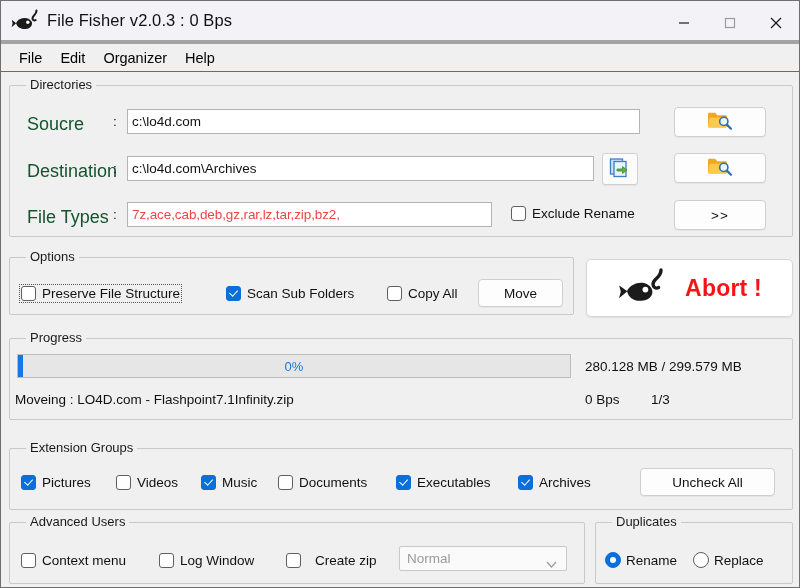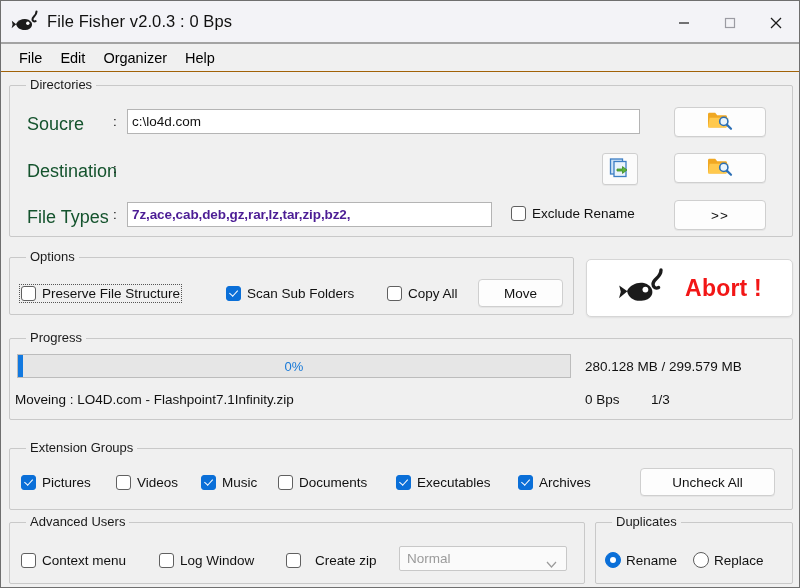--- a/index.html
+++ b/index.html
@@ -9,21 +9,21 @@
     background:#f0f0f0;
     -webkit-font-smoothing:antialiased;
   }
   .window{
     position:relative;width:800px;height:588px;box-sizing:border-box;
     border:1px solid #6f6f6f;background:#f0f0f0;
   }
   
   .titlebar{
     height:43px;background:#f3f3f7;display:flex;align-items:center;
-    border-bottom:2px solid #a3a3a3;box-sizing:border-box;position:relative;
+    border-bottom:4px solid #a3a3a3;box-sizing:border-box;position:relative;
   }
   .title-icon{width:34px;height:26px;margin-left:10px;position:relative;flex:none;}
   .title-text{
     font-size:16.5px;color:#111;margin-left:2px;letter-spacing:.1px;white-space:nowrap;
   }
   .wbtns{position:absolute;right:0;top:0;height:43px;display:flex;}
   .wbtn{width:46px;height:43px;display:flex;align-items:center;justify-content:center;}
   .wbtn svg{display:block;}
   
   .menubar{
@@ -40,21 +40,21 @@
     font-size:13px;color:#1a1a1a;white-space:nowrap;
   }
   
   .flabel{position:absolute;font-size:18px;color:#14532d;white-space:nowrap;}
   .colon{position:absolute;font-size:13.5px;color:#111;}
   .tinput{
     position:absolute;box-sizing:border-box;border:1px solid #b4b4b4;background:#fff;
     font-size:13.5px;color:#111;padding:0 4px;display:flex;align-items:center;
     font-family:"Liberation Sans", sans-serif;
   }
-  .tinput.blue{color:#4c1d95;letter-spacing:-0.1px;font-weight:bold;}
+  .tinput.blue{color:#ef4444;letter-spacing:-0.1px;}
   .btn{
     position:absolute;box-sizing:border-box;background:#fdfdfd;border:1px solid #cfcfcf;
     border-radius:4px;display:flex;align-items:center;justify-content:center;
     font-size:13.5px;color:#111;box-shadow:0 1px 0 rgba(0,0,0,.045);
   }
   .btn.flat{border-radius:3px;}
   
   .cb{position:absolute;display:flex;align-items:center;white-space:nowrap;font-size:13.5px;color:#111;}
   .cb .box{
     width:15px;height:15px;border:1.4px solid #606060;border-radius:3px;background:#fff;
@@ -154,20 +154,21 @@
         <path d="M1 3.2 C1 2.4 1.6 1.8 2.4 1.8 L8.2 1.8 L10.2 4.2 L18.6 4.2 C19.4 4.2 20 4.8 20 5.6 L20 15 C20 15.8 19.4 16.4 18.6 16.4 L2.4 16.4 C1.6 16.4 1 15.8 1 15 Z" fill="#f0a823"></path>
         <path d="M2.6 6.8 L21.4 6.8 L19.4 16.4 L1 16.4 Z" fill="#ffc94d"></path>
         <circle cx="16.8" cy="10.4" r="4.1" fill="#eaf4fb" stroke="#2c6fb5" stroke-width="1.6"></circle>
         <line x1="19.8" y1="13.6" x2="24" y2="17.8" stroke="#2c6fb5" stroke-width="2.2" stroke-linecap="round"></line>
       </svg>
     </span>
   </div>
 
   <div class="flabel" style="left:26px;top:160px;">Destination</div>
   <div class="colon" style="left:112px;top:160px;">:</div>
+  <div class="tinput" style="left:126px;top:155px;width:467px;height:25px;">c:\lo4d.com\Archives</div>
   <div class="btn flat" style="left:601px;top:152px;width:36px;height:32px;background:#fbfbfb;">
     <span>
       <svg width="24" height="24" viewBox="0 0 24 24">
         <rect x="2.5" y="3" width="12" height="15" fill="#cfe3f7" stroke="#3d7ec4" stroke-width="1.3"></rect>
         <rect x="6" y="5.5" width="12" height="15" fill="#eaf3fc" stroke="#3d7ec4" stroke-width="1.3"></rect>
         <path d="M9 13 L14.5 13 L14.5 10.6 L19 14 L14.5 17.4 L14.5 15 L9 15 Z" fill="#5cb53c" stroke="#3d8a25" stroke-width=".8"></path>
       </svg>
     </span>
   </div>
   <div class="btn" style="left:673px;top:152px;width:92px;height:30px;">

